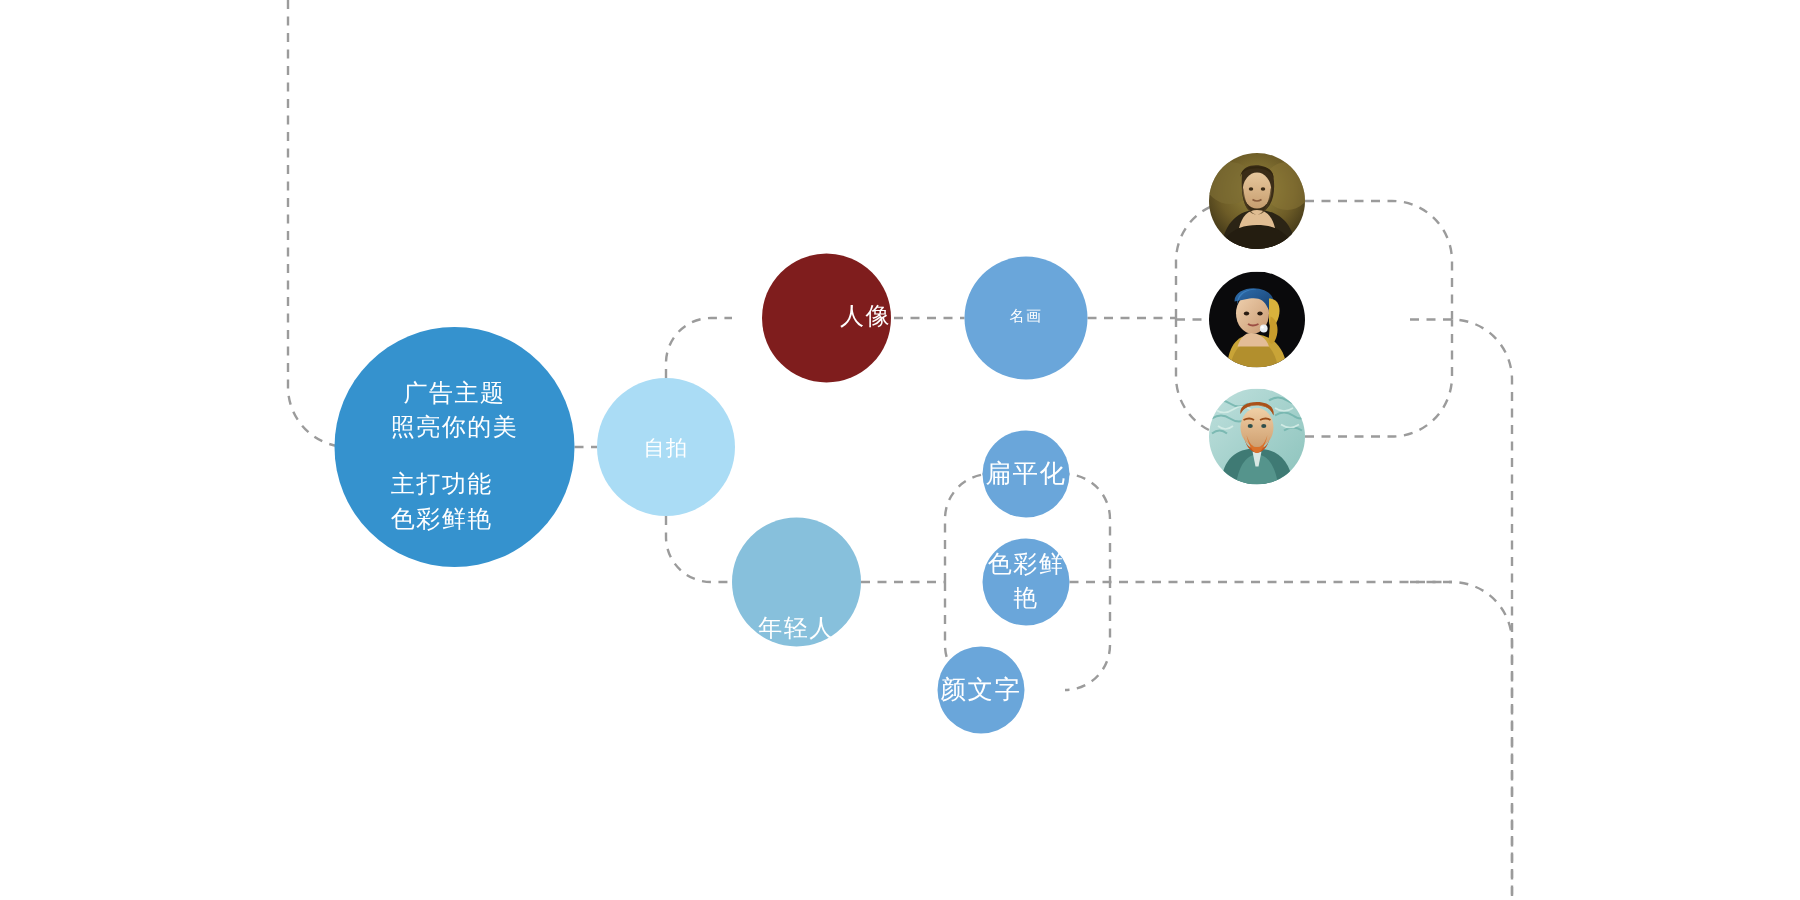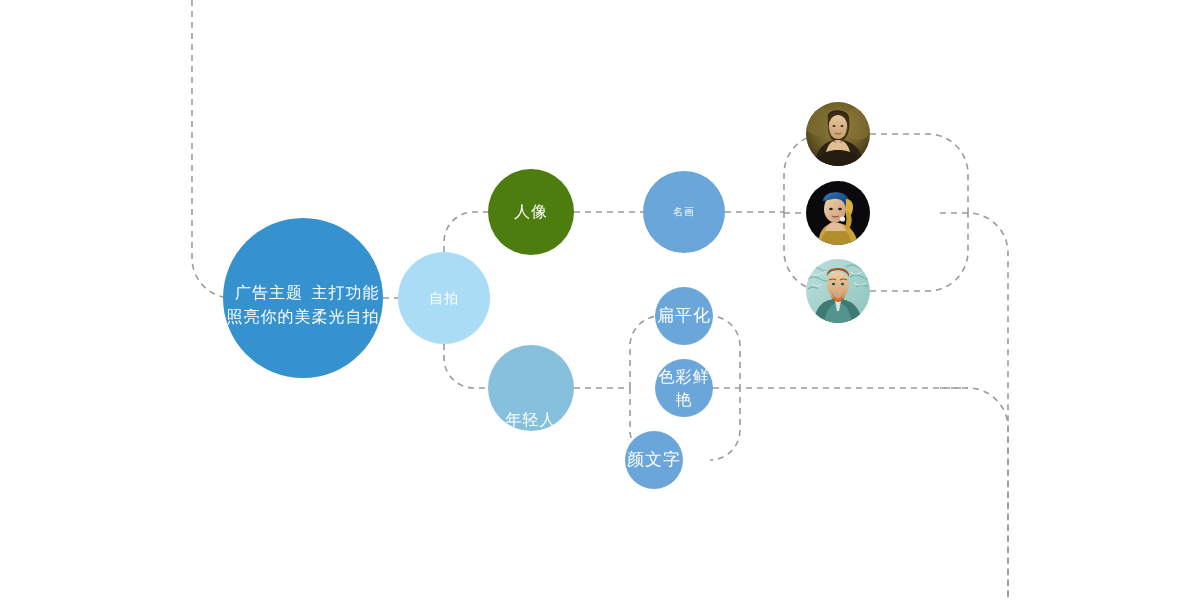--- a/index.html
+++ b/index.html
@@ -50,21 +50,22 @@
     font-size: 16px;
   }
   .node-l3 {
     font-size: 10px;
   }
   .node-small {
     font-size: 17px;
   }
   .root-text-block {
     display: flex;
-    align-items: center;
+    flex-direction: column;
+    align-items: flex-start;
     justify-content: center;
     margin-top: 13px;
   }
   .root-line { display: block; }
   .root-gap { height: 14px; }
   .portrait {
     position: absolute;
     border-radius: 50%;
     overflow: hidden;
   }
@@ -110,29 +111,29 @@
       <path d="M940,388 L968,388 A40,40 0 0 1 1008,428 L1008,600"></path>
     </g>
   </svg>
 
   <div class="node node-root" style="left:223px; top:218px; width:160px; height:160px; background:#3592ce;">
     <div class="root-text-block">
       <span class="root-line">广告主题
 照亮你的美</span>
       <span class="root-gap"></span>
       <span class="root-line">主打功能
-柔光自拍</span>
+色彩鲜艳</span>
     </div>
   </div>
 
   <div class="node node-l1" style="left:398px; top:252px; width:92px; height:92px; background:#aadcf5;">
     <span>自拍</span>
   </div>
 
-  <div class="node node-l2" style="left:488px; top:169px; width:86px; height:86px; background:#4d7c0f;">
+  <div class="node node-l2" style="left:508px; top:169px; width:86px; height:86px; background:#7f1d1d;justify-content:flex-end;">
     <span>人像</span>
   </div>
 
   <div class="node node-l2" style="left:488px; top:345px; width:86px; height:86px; background:#87c0dc;align-items:flex-end;">
     <span>年轻人</span>
   </div>
 
   <div class="node node-l3" style="left:643px; top:171px; width:82px; height:82px; background:#6aa6da;">
     <span>名画</span>
   </div>

